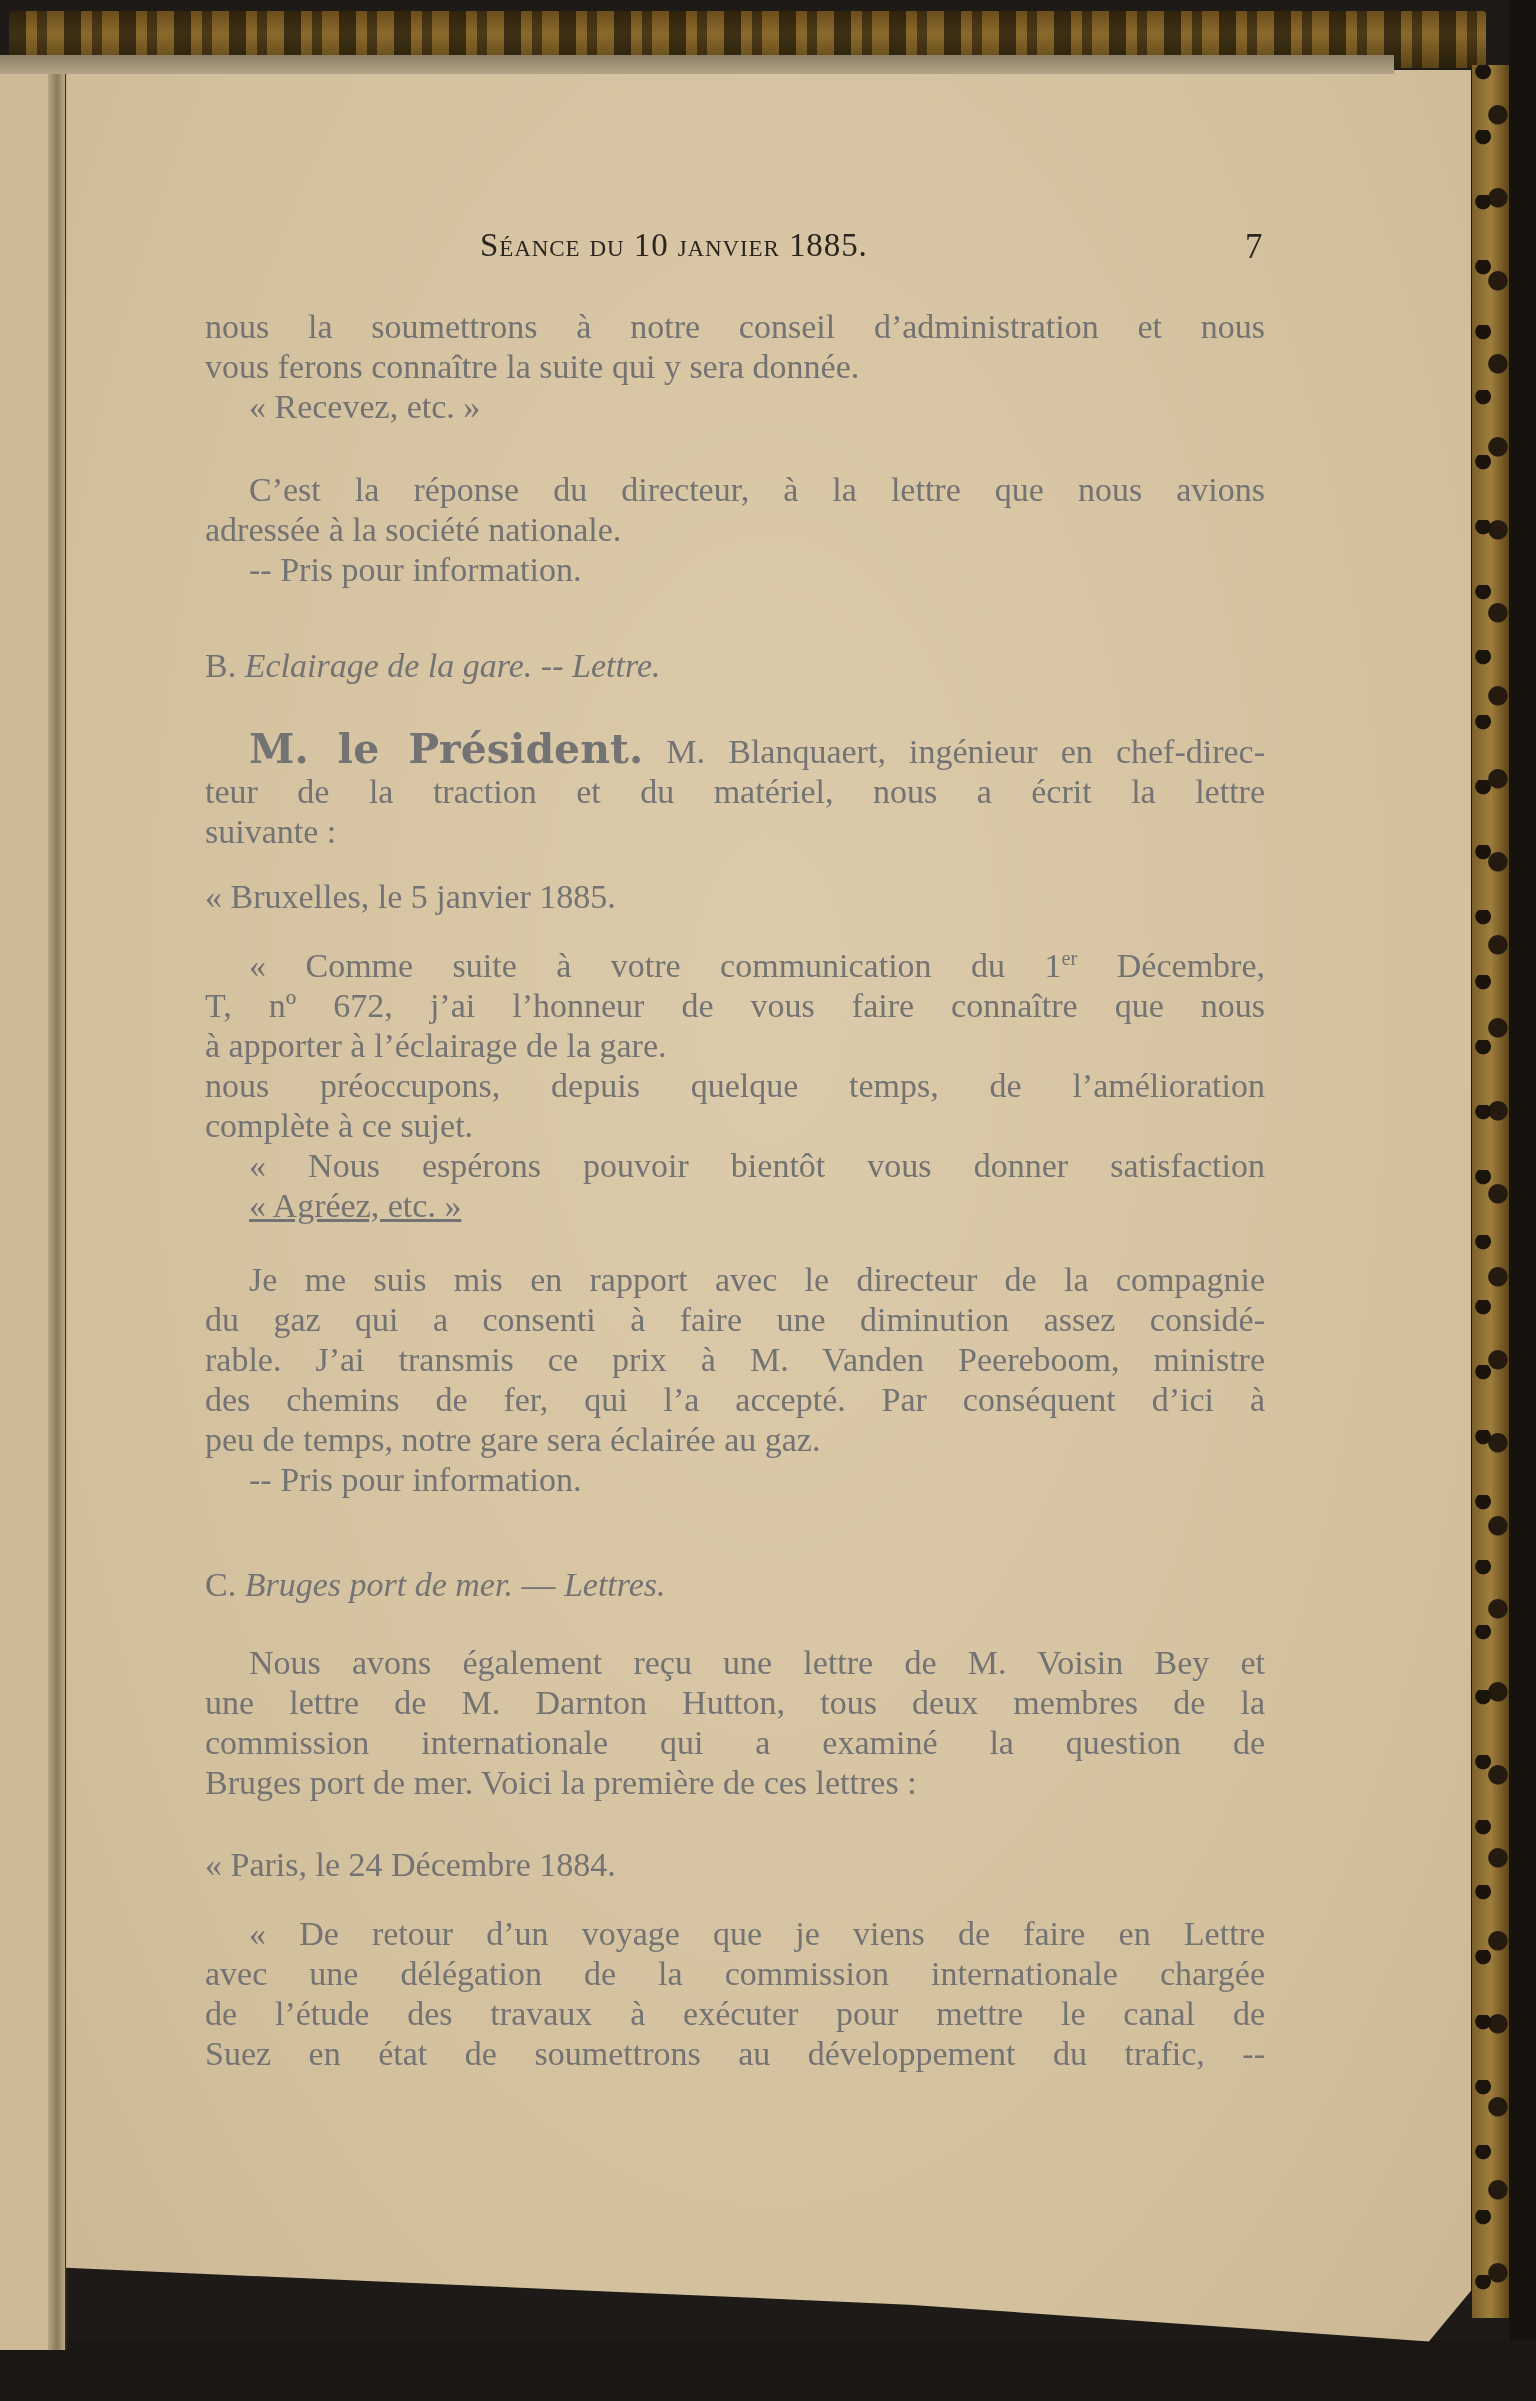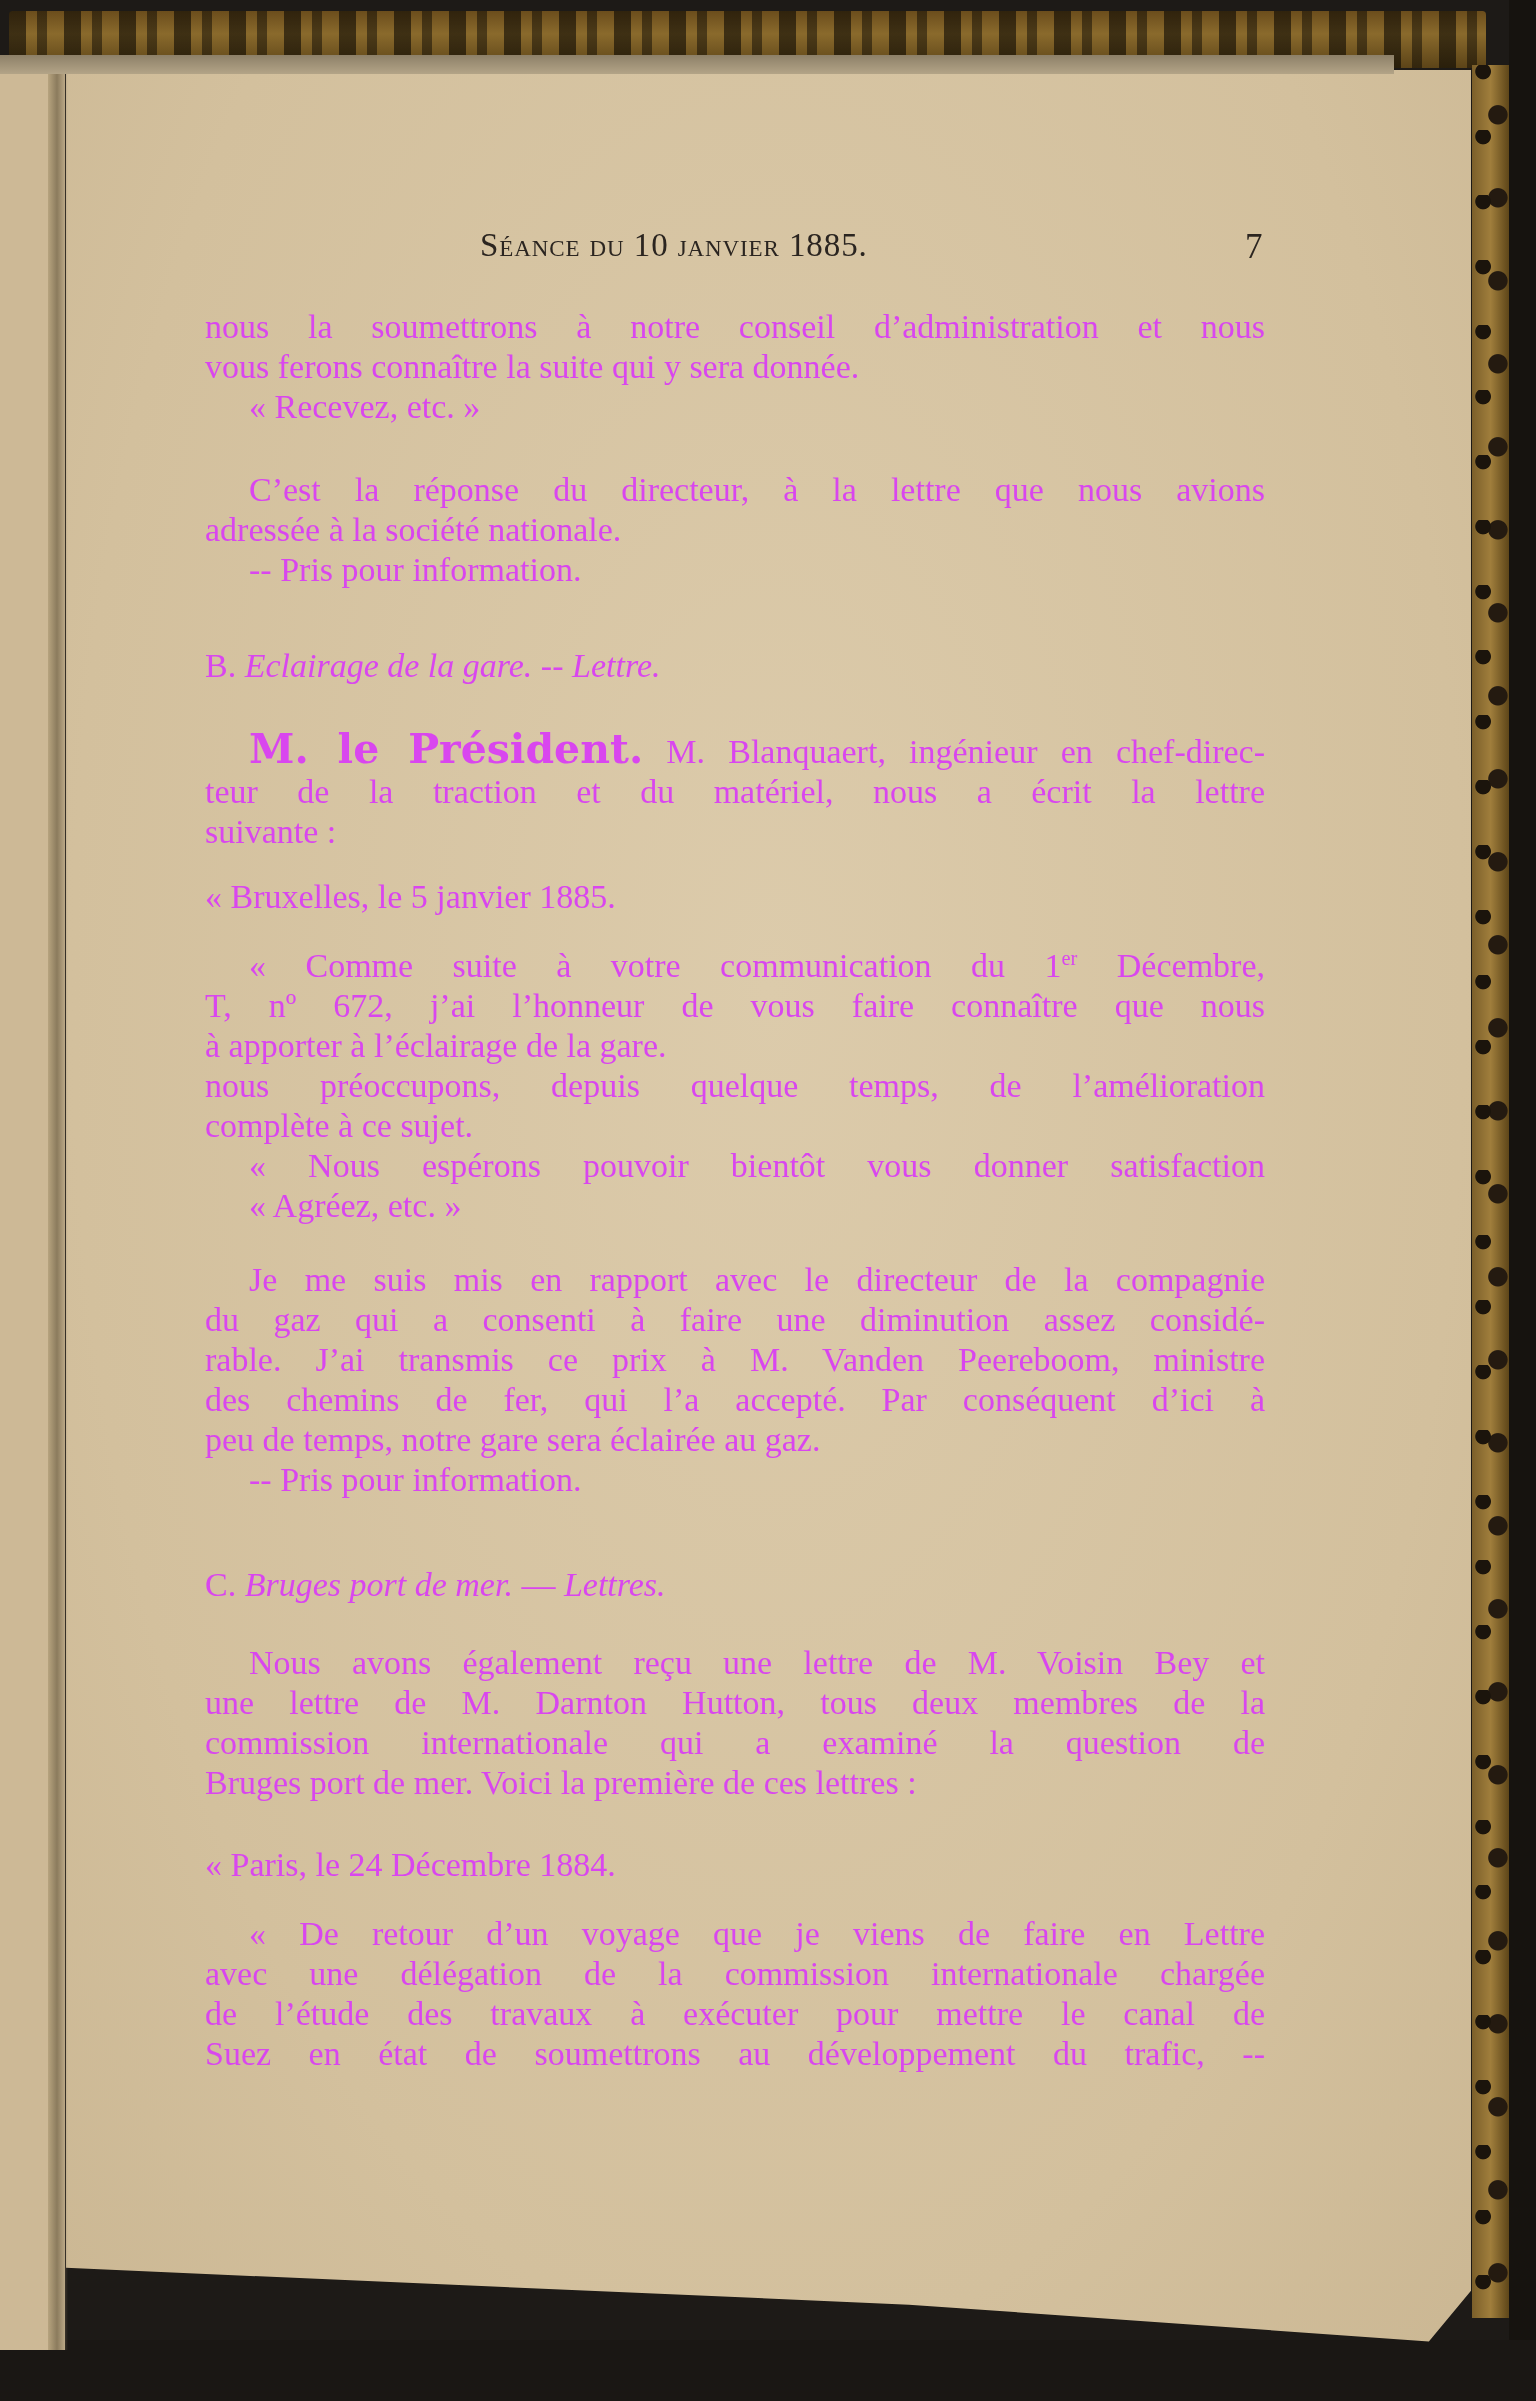--- a/index.html
+++ b/index.html
@@ -58,21 +58,21 @@
     .running-head {
       position: absolute; left: 480px; top: 0; font-size: 33px; letter-spacing: 0.9px;
       font-variant: small-caps;
     }
     .page-number {
       position: absolute; left: 1245px; top: 0; font-size: 35px;
     }
 
     .text {
       position: absolute; left: 205px; width: 1060px;
-      color: #d946ef; font-size: 34px; line-height: 40px;
+      color: #737373; font-size: 34px; line-height: 40px;
       text-align: justify; text-align-last: left;
     }
     .line { display: block; white-space: nowrap; text-align: justify; text-align-last: justify; }
     .line.last { text-align-last: left; }
     .centered { text-align: center; text-indent: 0; }
     .right-dateline { text-align: right; padding-right: 51px; text-indent: 0; }
     .bold { font-weight: bold; font-family: "DejaVu Serif", serif; font-size: 41px; }
     i { font-style: italic; }
     sup { font-size: 60%; line-height: 0; }
   </style>
@@ -118,21 +118,21 @@
 
 <div class="text right-dateline" style="top:877px;">« Bruxelles, le 5 janvier 1885.</div>
 
 <div class="text" style="top:946px;">
   <span class="line" style="padding-left:44px;"><span>« Comme suite à votre communication du 1</span><sup>er</sup><span> Décembre,</span></span>
   <span class="line">T, nº 672, j’ai l’honneur de vous faire connaître que nous</span>
   <span class="line last">à apporter à l’éclairage de la gare.</span>
   <span class="line">nous préoccupons, depuis quelque temps, de l’amélioration</span>
   <span class="line last">complète à ce sujet.</span>
   <span class="line" style="padding-left:44px;">« Nous espérons pouvoir bientôt vous donner satisfaction</span>
-  <span class="line last" style="padding-left:44px;">« Agréez, etc. »</span>
+  <span class="line last" style="padding-left:44px;text-decoration:underline;">« Agréez, etc. »</span>
 </div>
 
 <div class="text" style="top:1260px;">
   <span class="line" style="padding-left:44px;">Je me suis mis en rapport avec le directeur de la compagnie</span>
   <span class="line">du gaz qui a consenti à faire une diminution assez considé-</span>
   <span class="line">rable. J’ai transmis ce prix à M. Vanden Peereboom, ministre</span>
   <span class="line">des chemins de fer, qui l’a accepté. Par conséquent d’ici à</span>
   <span class="line last">peu de temps, notre gare sera éclairée au gaz.</span>
   <span class="line last" style="padding-left:44px;">-- Pris pour information.</span>
 </div>

